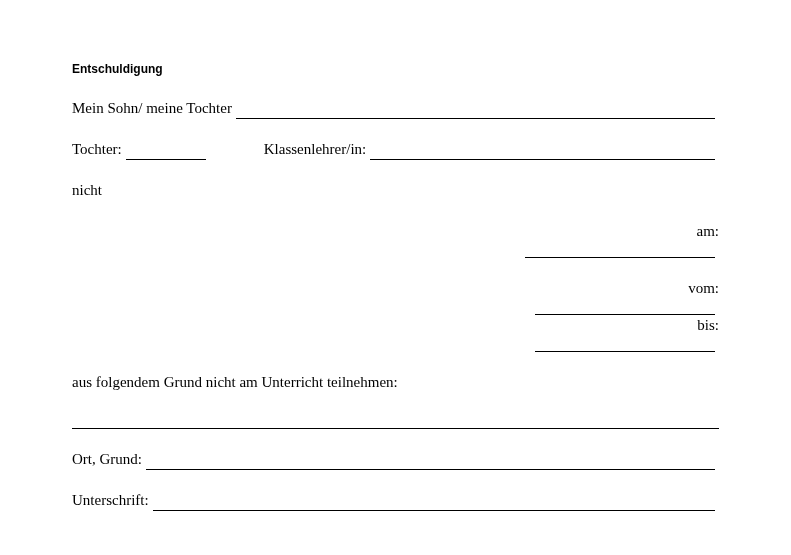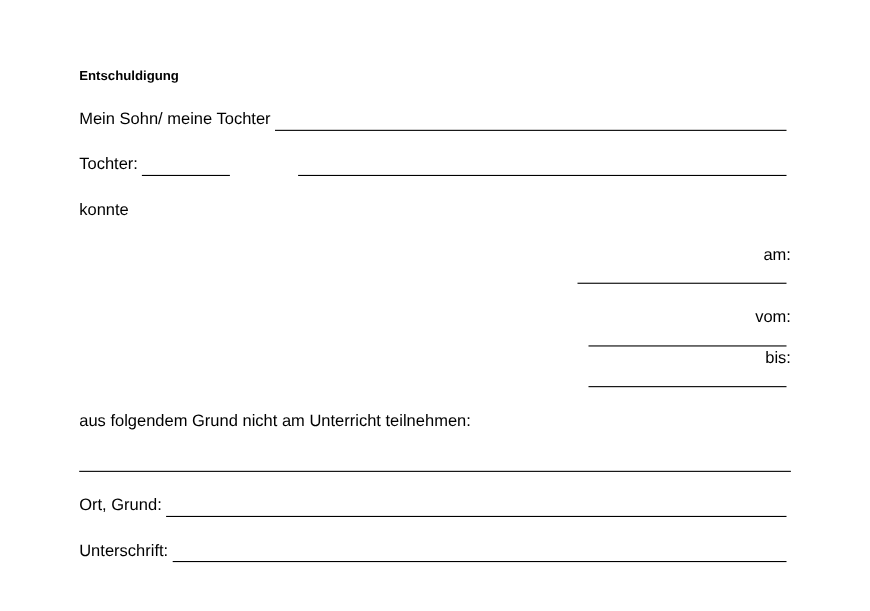--- a/index.html
+++ b/index.html
@@ -20,20 +20,21 @@
     .title {
       font-weight: bold;
       font-size: 12px;
       margin-bottom: 22px;
     }
     .row {
       display: flex;
       align-items: flex-end;
       margin-bottom: 20px;
       line-height: 1.4;
+      font-family: Liberation Serif, serif;
     }
     .label {
       white-space: nowrap;
     }
     .blank {
       flex: 0 0 auto;
       border-bottom: 1px solid #000;
       height: 16px;
       margin-left: 4px;
       margin-right: 4px;
@@ -66,25 +67,26 @@
 
 <div class="row">
   <span class="label">Mein Sohn/ meine Tochter</span>
   <span class="blank grow"></span>
 </div>
 
 <div class="row">
   <span class="label">Tochter:</span>
   <span class="blank" style="width:80px;"></span>
   <span class="gap"></span>
+  <span class="label">Klassenlehrer/in:</span>
   <span class="blank grow"></span>
 </div>
 
 <div class="row">
-  <span class="label">konnte</span>
+  <span class="label">nicht</span>
 </div>
 
 <div class="row indent">
   <span class="label">am:</span>
   <span class="blank" style="width:190px;"></span>
 </div>
 
 <div class="row indent">
   <span class="label">vom:</span>
   <span class="blank" style="width:180px;"></span>

